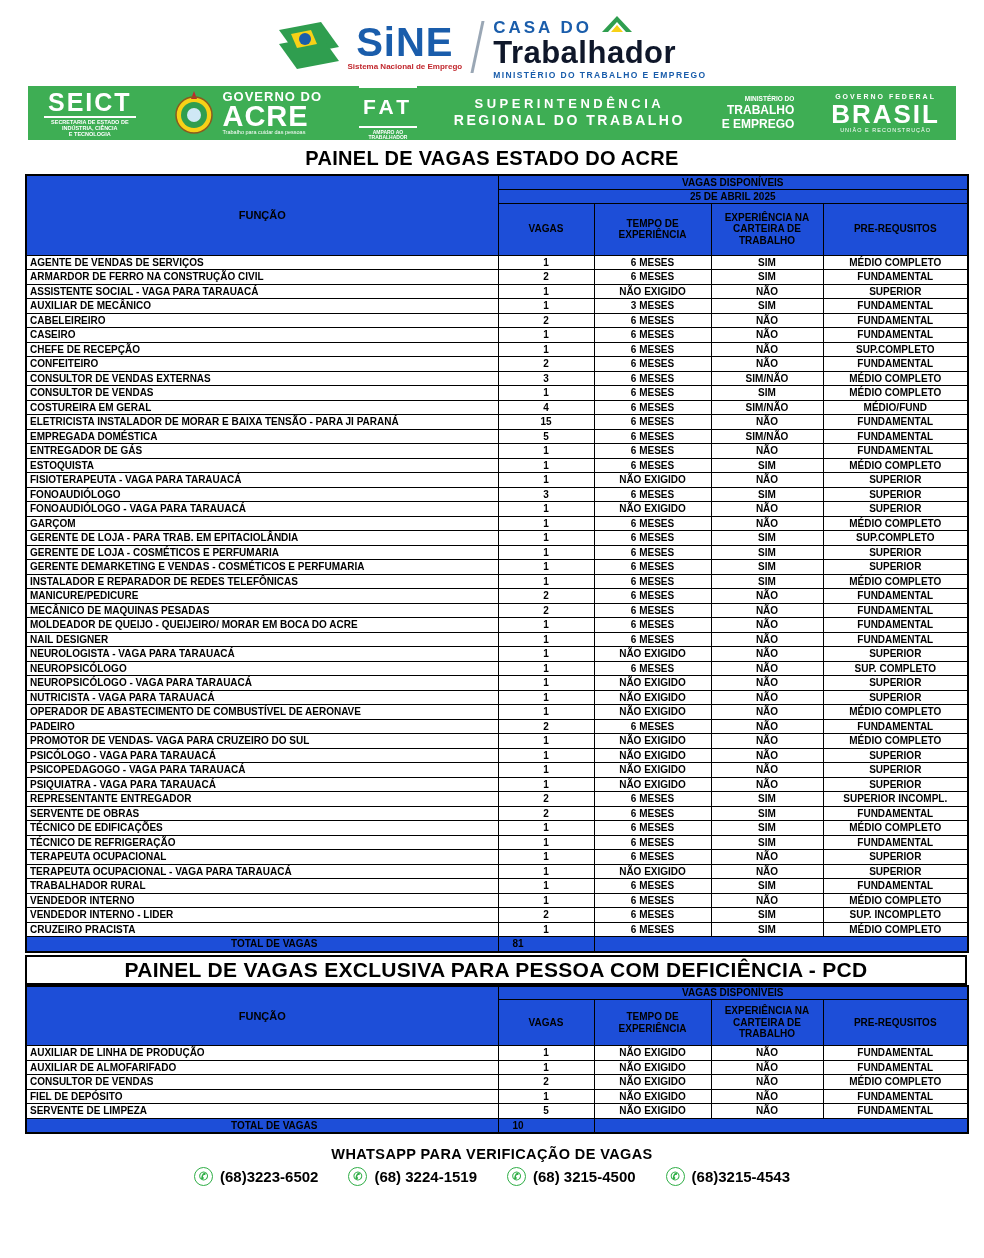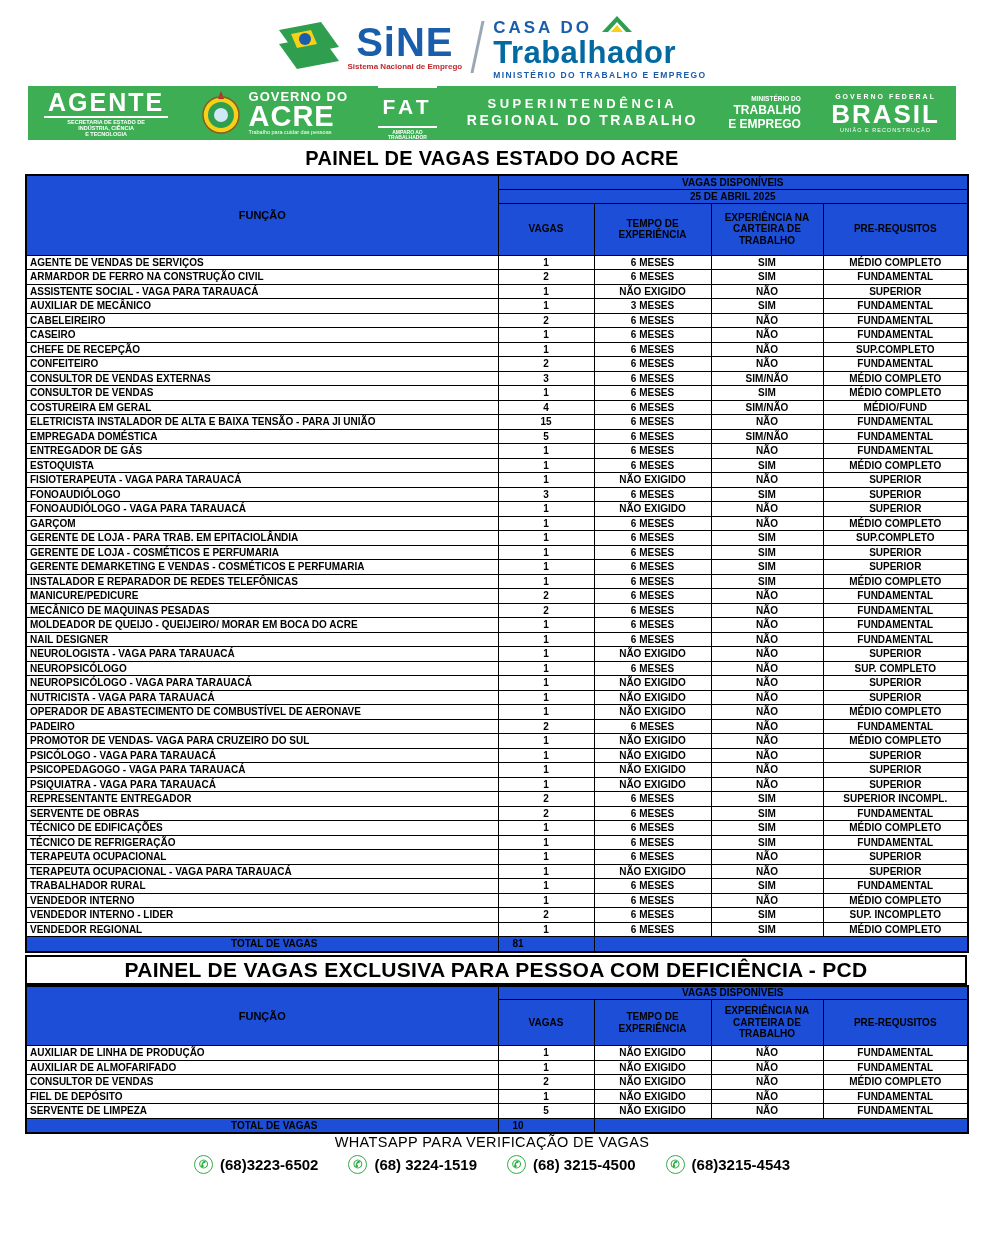--- a/index.html
+++ b/index.html
@@ -9,21 +9,21 @@
   
   .top { height:86px; display:flex; align-items:center; justify-content:center; gap:14px; padding-top:8px; }
   .sine-block { display:flex; align-items:center; gap:6px; }
   .sine-text { display:flex; flex-direction:column; align-items:center; }
   .sine-name { font-size:40px; font-weight:bold; color:#1a5dab; line-height:0.9; letter-spacing:1px; }
   .sine-sub { font-size:8px; font-weight:bold; color:#c1272d; margin-top:2px; }
   .logo-divider { width:3px; height:52px; background:#9aa7b5; transform:skewX(-12deg); }
   .casa-block { display:flex; flex-direction:column; line-height:1; }
   .casa-line1 { display:flex; align-items:flex-end; gap:8px; }
   .casa-casado { font-size:17px; color:#1a5dab; letter-spacing:3px; font-weight:bold; }
-  .casa-name { font-size:31px; font-weight:bold; color:#0369a1; letter-spacing:0.5px; margin-top:1px; }
+  .casa-name { font-size:31px; font-weight:bold; color:#0f172a; letter-spacing:0.5px; margin-top:1px; }
   .casa-sub { font-size:8.5px; font-weight:bold; color:#1a5dab; letter-spacing:1.4px; margin-top:3px; }
 
   
   .banner { margin:0 28px; height:54px; background:#3eae54; display:flex; align-items:center;
             justify-content:space-between; padding:0 16px; color:#fff; }
   .b-col { display:flex; flex-direction:column; align-items:center; line-height:1.05; }
   .seict-name { font-size:25px; font-weight:bold; letter-spacing:2px; border-bottom:2px solid #fff; padding:0 4px 1px; }
   .seict-sub { font-size:5.5px; font-weight:bold; text-align:center; margin-top:2px; white-space:pre-line; }
   .acre { display:flex; align-items:center; gap:6px; }
   .acre-text { display:flex; flex-direction:column; line-height:0.9; }
@@ -59,21 +59,21 @@
   .hrow1 td { height:14px; }
   .hrow2 td { height:14px; }
   .hrow3 td { height:52px; text-align:center; line-height:1.15; white-space:normal; }
   .hrow3-pcd td { height:46px; text-align:center; line-height:1.15; white-space:normal; }
   tr.data td { height:14.5px; }
   .total td { height:15px;padding-left:24px; }
   .total .tl { text-align:center; }
   .total .tv { text-align:left; padding-left:14px; }
 
   
-  .footer-title { text-align:center; font-size:14.5px; font-weight:normal; margin-top:0; letter-spacing:0.4px; }
+  .footer-title { text-align:center; font-size:14.5px; font-weight:bold; margin-top:12px; letter-spacing:0.4px; }
   .phones { display:flex; justify-content:center; align-items:center; gap:30px; margin-top:5px; }
   .phone { display:flex; align-items:center; gap:7px; font-size:15px; font-weight:bold; }
   .wa { width:19px; height:19px; border:1.6px solid #2fae46; border-radius:50%; color:#2fae46;
         display:flex; align-items:center; justify-content:center; font-size:11px; font-weight:bold; }
 
   
   .sine-flag { display:block; }
   .house { display:block; margin-bottom:2px; }
 </style>
 </head>
@@ -103,21 +103,21 @@
           <polygon points="11,18 17,11 23,18" fill="#f7d117"></polygon>
         </svg>
       </div>
       <div class="casa-name">Trabalhador</div>
       <div class="casa-sub">MINISTÉRIO DO TRABALHO E EMPREGO</div>
     </div>
   </div>
 
   <div class="banner">
     <div class="b-col">
-      <div class="seict-name">AGENTE</div>
+      <div class="seict-name">SEICT</div>
       <div class="seict-sub">SECRETARIA DE ESTADO DE
 INDÚSTRIA, CIÊNCIA
 E TECNOLOGIA</div>
     </div>
     <div class="acre">
       <svg width="44" height="48" viewBox="0 0 44 48">
         <circle cx="22" cy="26" r="18" fill="#f7d117"></circle>
         <circle cx="22" cy="26" r="13" fill="#2f9e4f"></circle>
         <circle cx="22" cy="26" r="7" fill="#cfe8f5"></circle>
         <polygon points="22,2 25,10 19,10" fill="#c1272d"></polygon>
@@ -259,21 +259,21 @@
 
         <tr class="data">
           <td class="func">COSTUREIRA EM GERAL</td>
           <td class="ctr">4</td>
           <td class="ctr">6 MESES</td>
           <td class="ctr">SIM/NÃO</td>
           <td class="ctr">MÉDIO/FUND</td>
         </tr>
 
         <tr class="data">
-          <td class="func">ELETRICISTA INSTALADOR DE ALTA E BAIXA TENSÃO - PARA JI UNIÃO</td>
+          <td class="func">ELETRICISTA INSTALADOR DE MORAR E BAIXA TENSÃO - PARA JI PARANÁ</td>
           <td class="ctr">15</td>
           <td class="ctr">6 MESES</td>
           <td class="ctr">NÃO</td>
           <td class="ctr">FUNDAMENTAL</td>
         </tr>
 
         <tr class="data">
           <td class="func">EMPREGADA DOMÉSTICA</td>
           <td class="ctr">5</td>
           <td class="ctr">6 MESES</td>
@@ -539,21 +539,21 @@
 
         <tr class="data">
           <td class="func">VENDEDOR INTERNO - LIDER</td>
           <td class="ctr">2</td>
           <td class="ctr">6 MESES</td>
           <td class="ctr">SIM</td>
           <td class="ctr">SUP. INCOMPLETO</td>
         </tr>
 
         <tr class="data">
-          <td class="func">VENDEDOR REGIONAL</td>
+          <td class="func">CRUZEIRO PRACISTA</td>
           <td class="ctr">1</td>
           <td class="ctr">6 MESES</td>
           <td class="ctr">SIM</td>
           <td class="ctr">MÉDIO COMPLETO</td>
         </tr>
       </tbody>
     <tbody>
       <tr class="total">
         <td class="gray tl">TOTAL DE VAGAS</td>
         <td class="gray tv">81</td>

